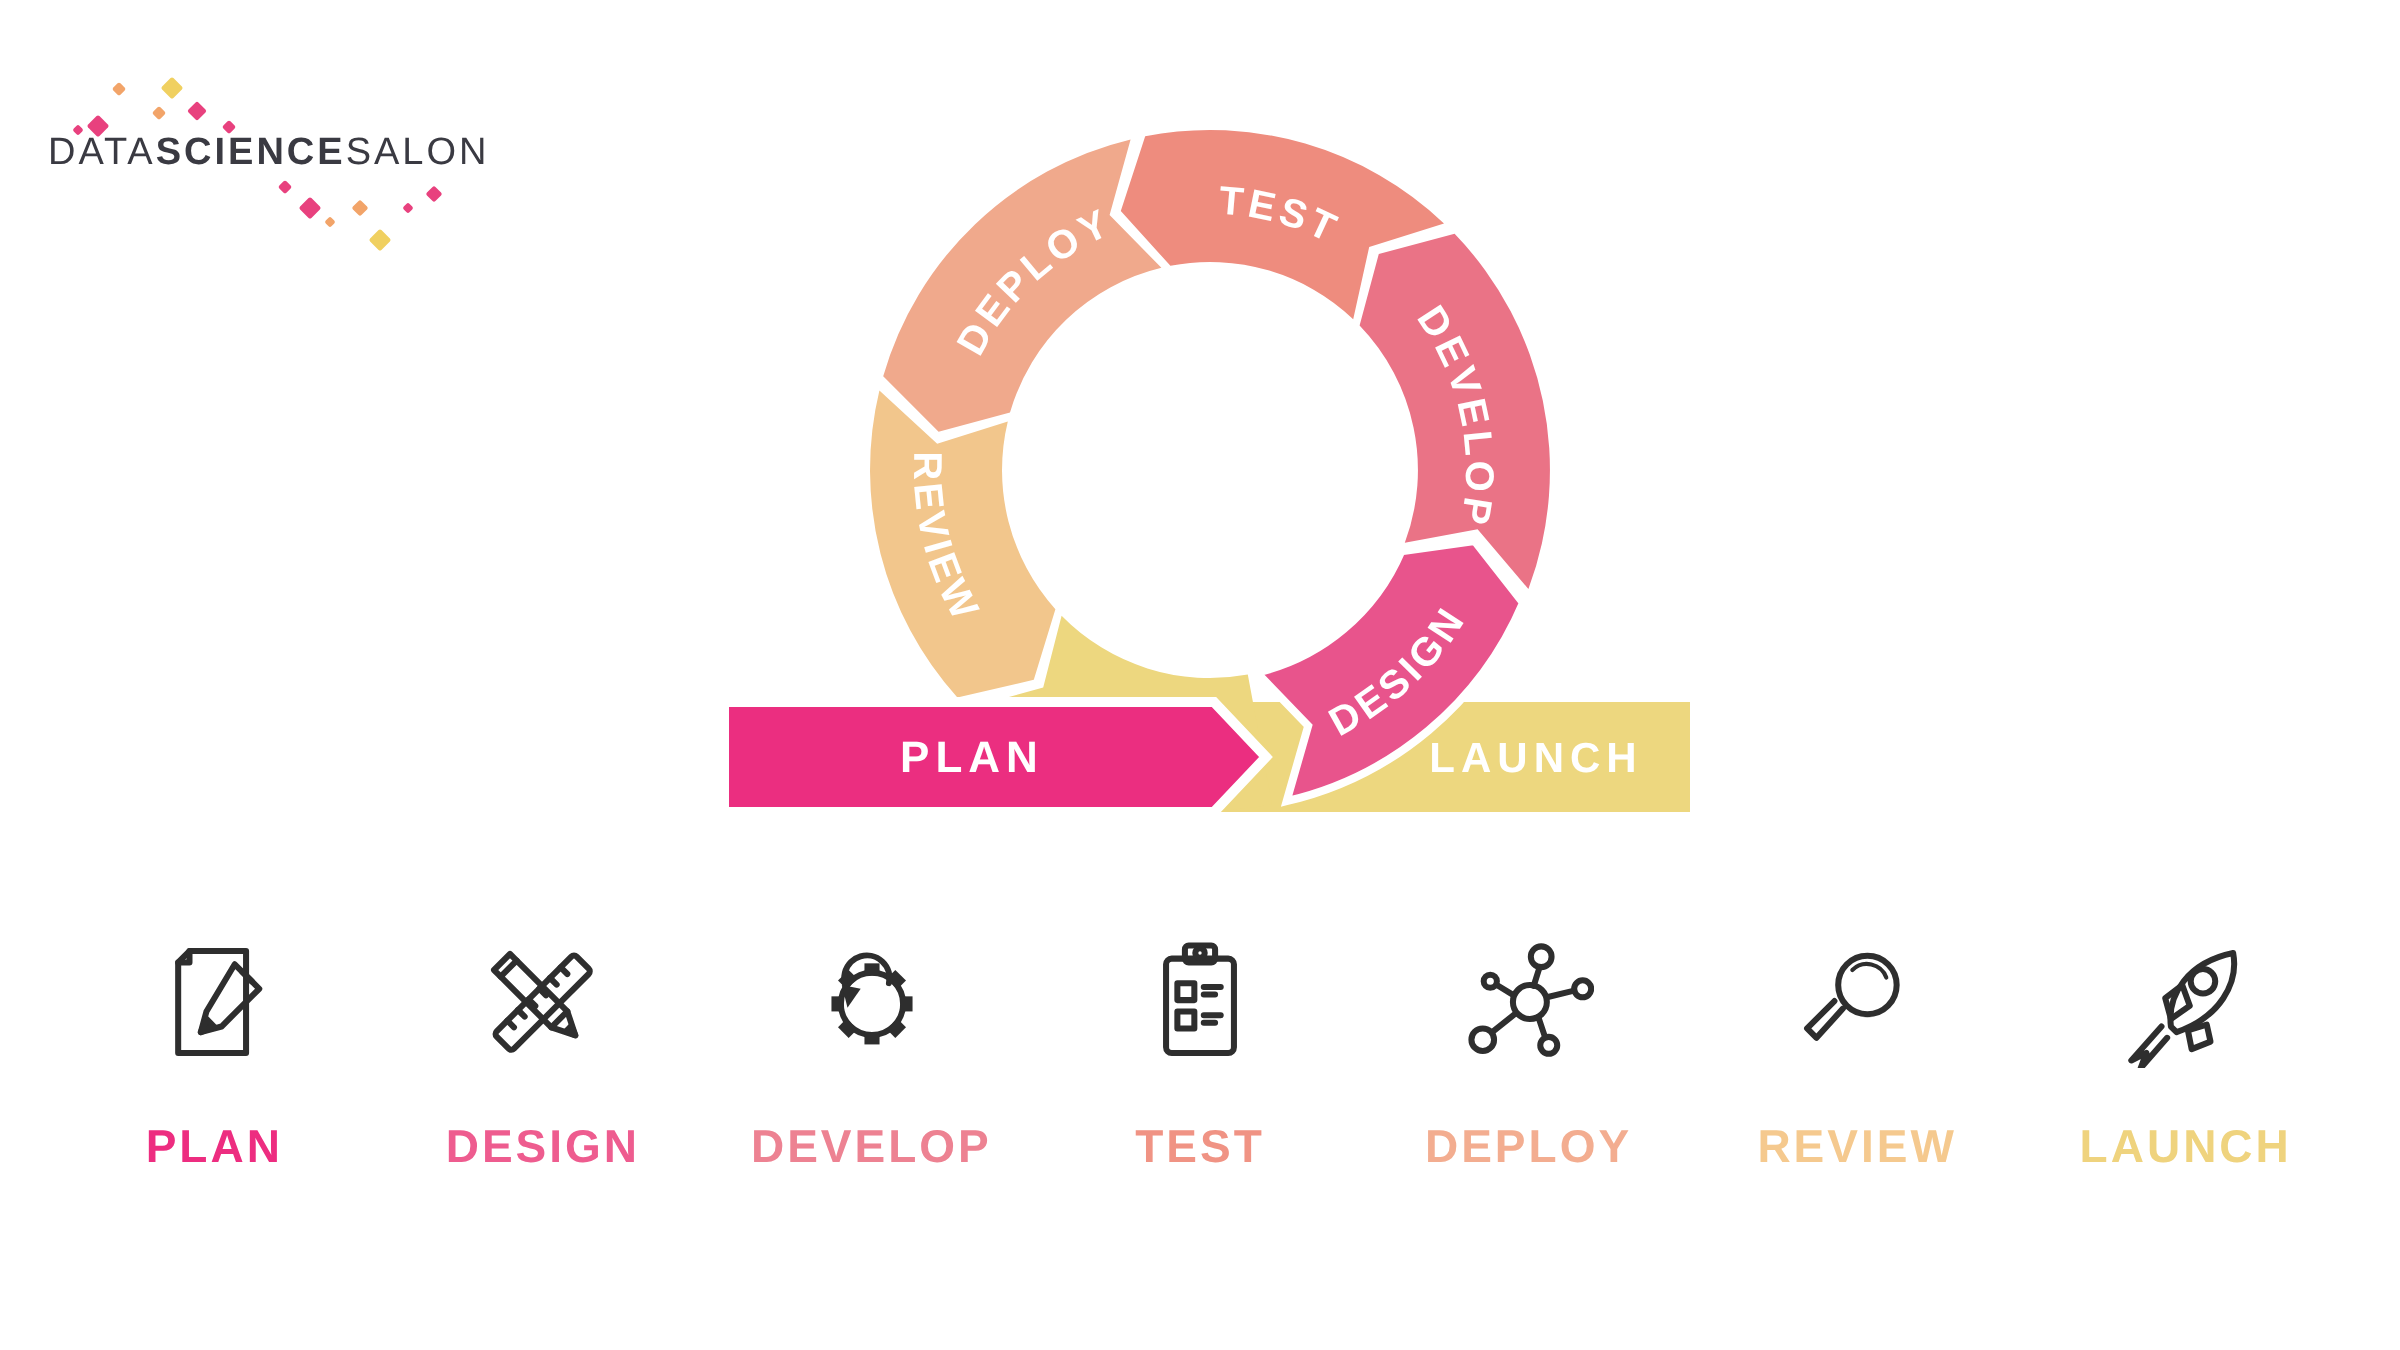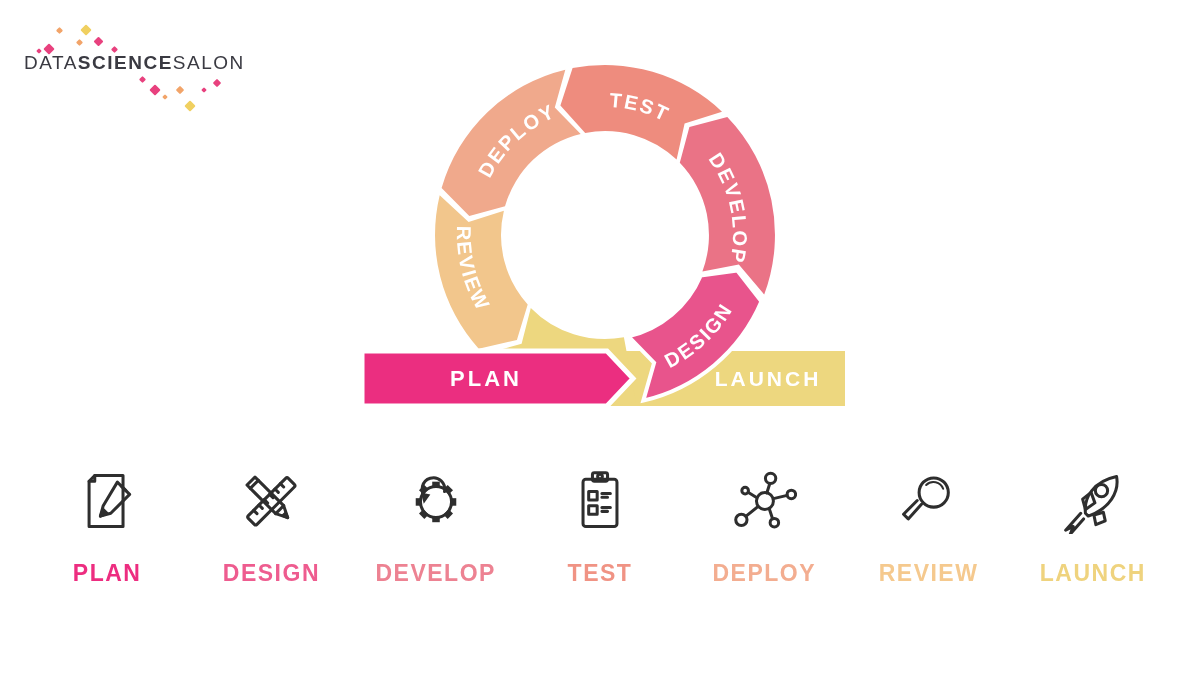--- a/index.html
+++ b/index.html
@@ -1,19 +1,19 @@
 <!DOCTYPE html>
 <html><head>
 <meta charset="utf-8">
 <style>
   html,body{margin:0;padding:0;background:#fff;}
   .canvas{position:relative;width:1200px;height:675px;background:#fff;overflow:hidden;
           font-family:"Liberation Sans",sans-serif;}
   
-  .logo{position:absolute;left:24px;top:14px;width:230px;height:100px;}
+  .logo{position:absolute;left:24px;top:28px;width:230px;height:100px;}
   .logo-text{position:absolute;left:0;top:38px;font-size:19px;letter-spacing:1.5px;
              color:#3a3a42;white-space:nowrap;}
   .logo-text .w400{font-weight:400;}
   .logo-text .w700{font-weight:700;}
   .sparkle{position:absolute;transform:rotate(45deg);border-radius:1px;}
   .sp-pink{background:#e8417e;}
   .sp-orange{background:#f2a469;}
   .sp-yellow{background:#f0d060;}
   
   .cycle-svg{position:absolute;left:330px;top:48px;}

